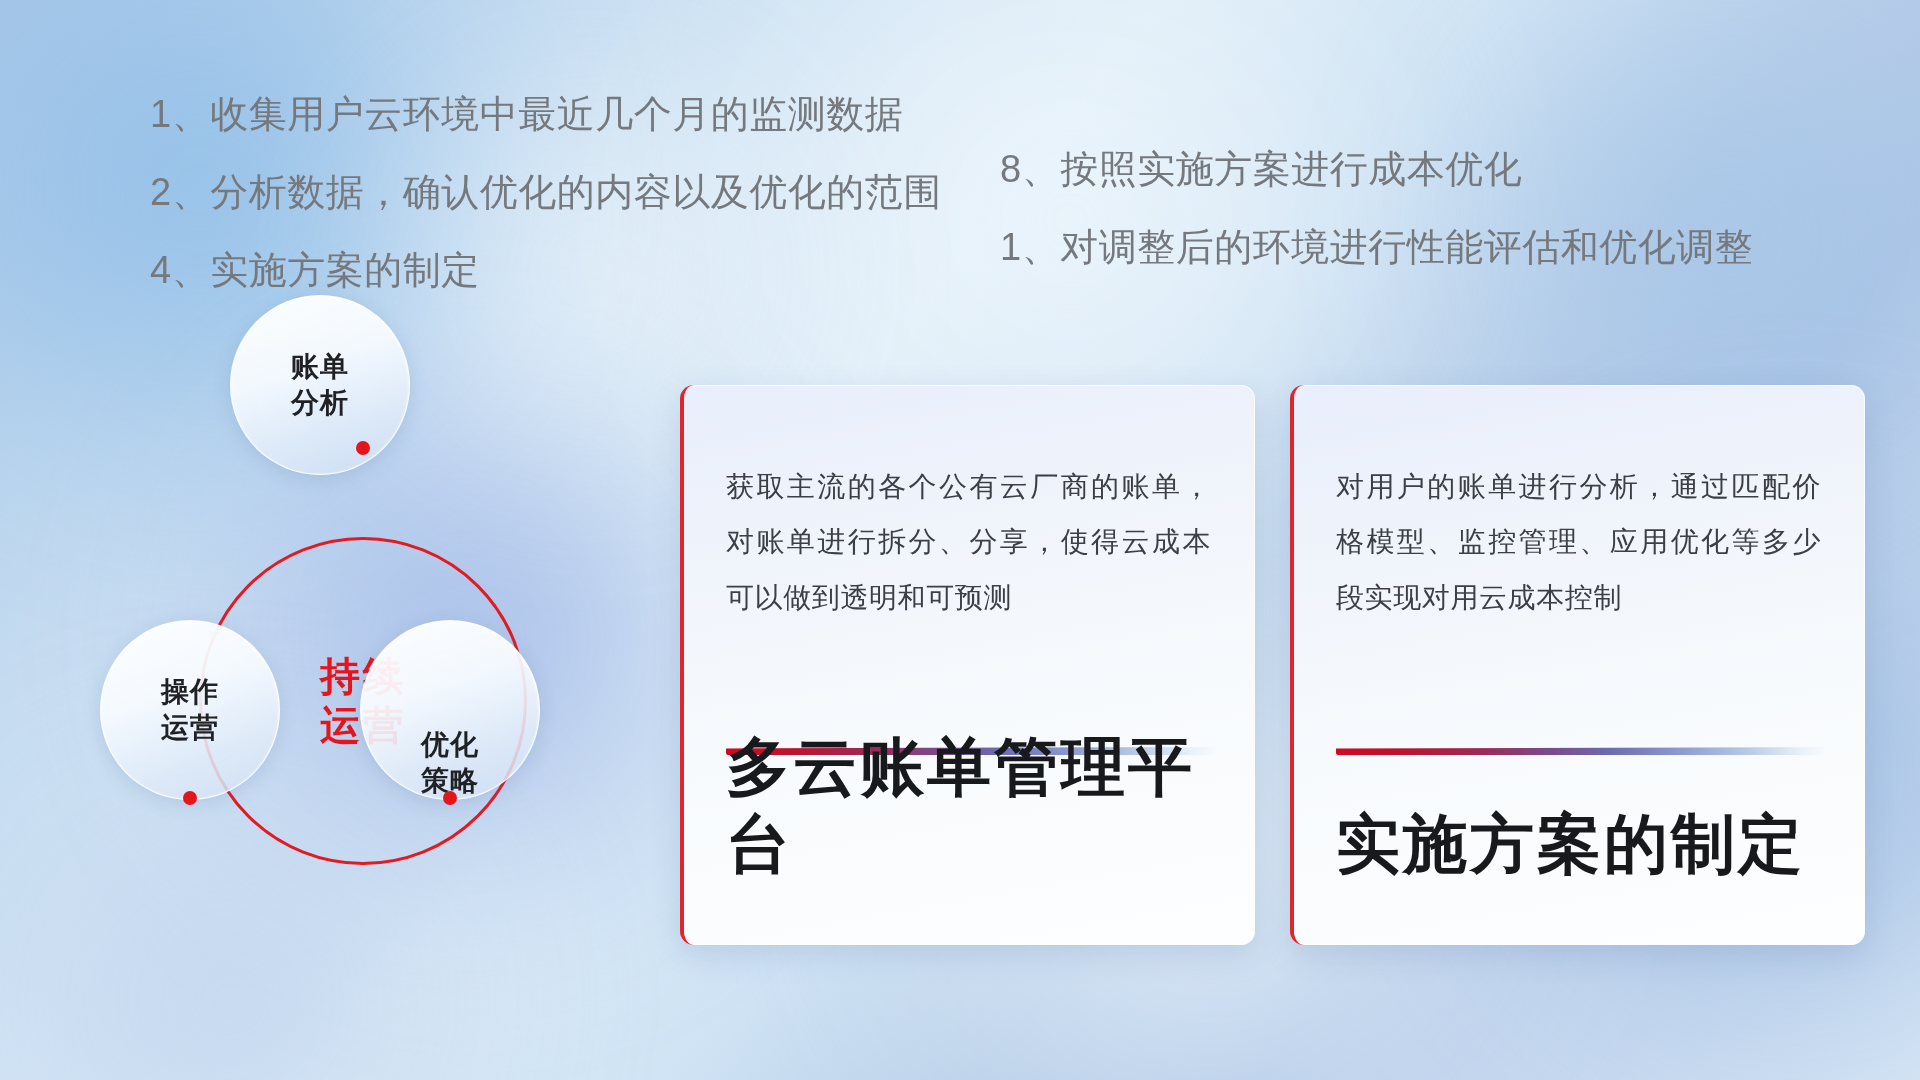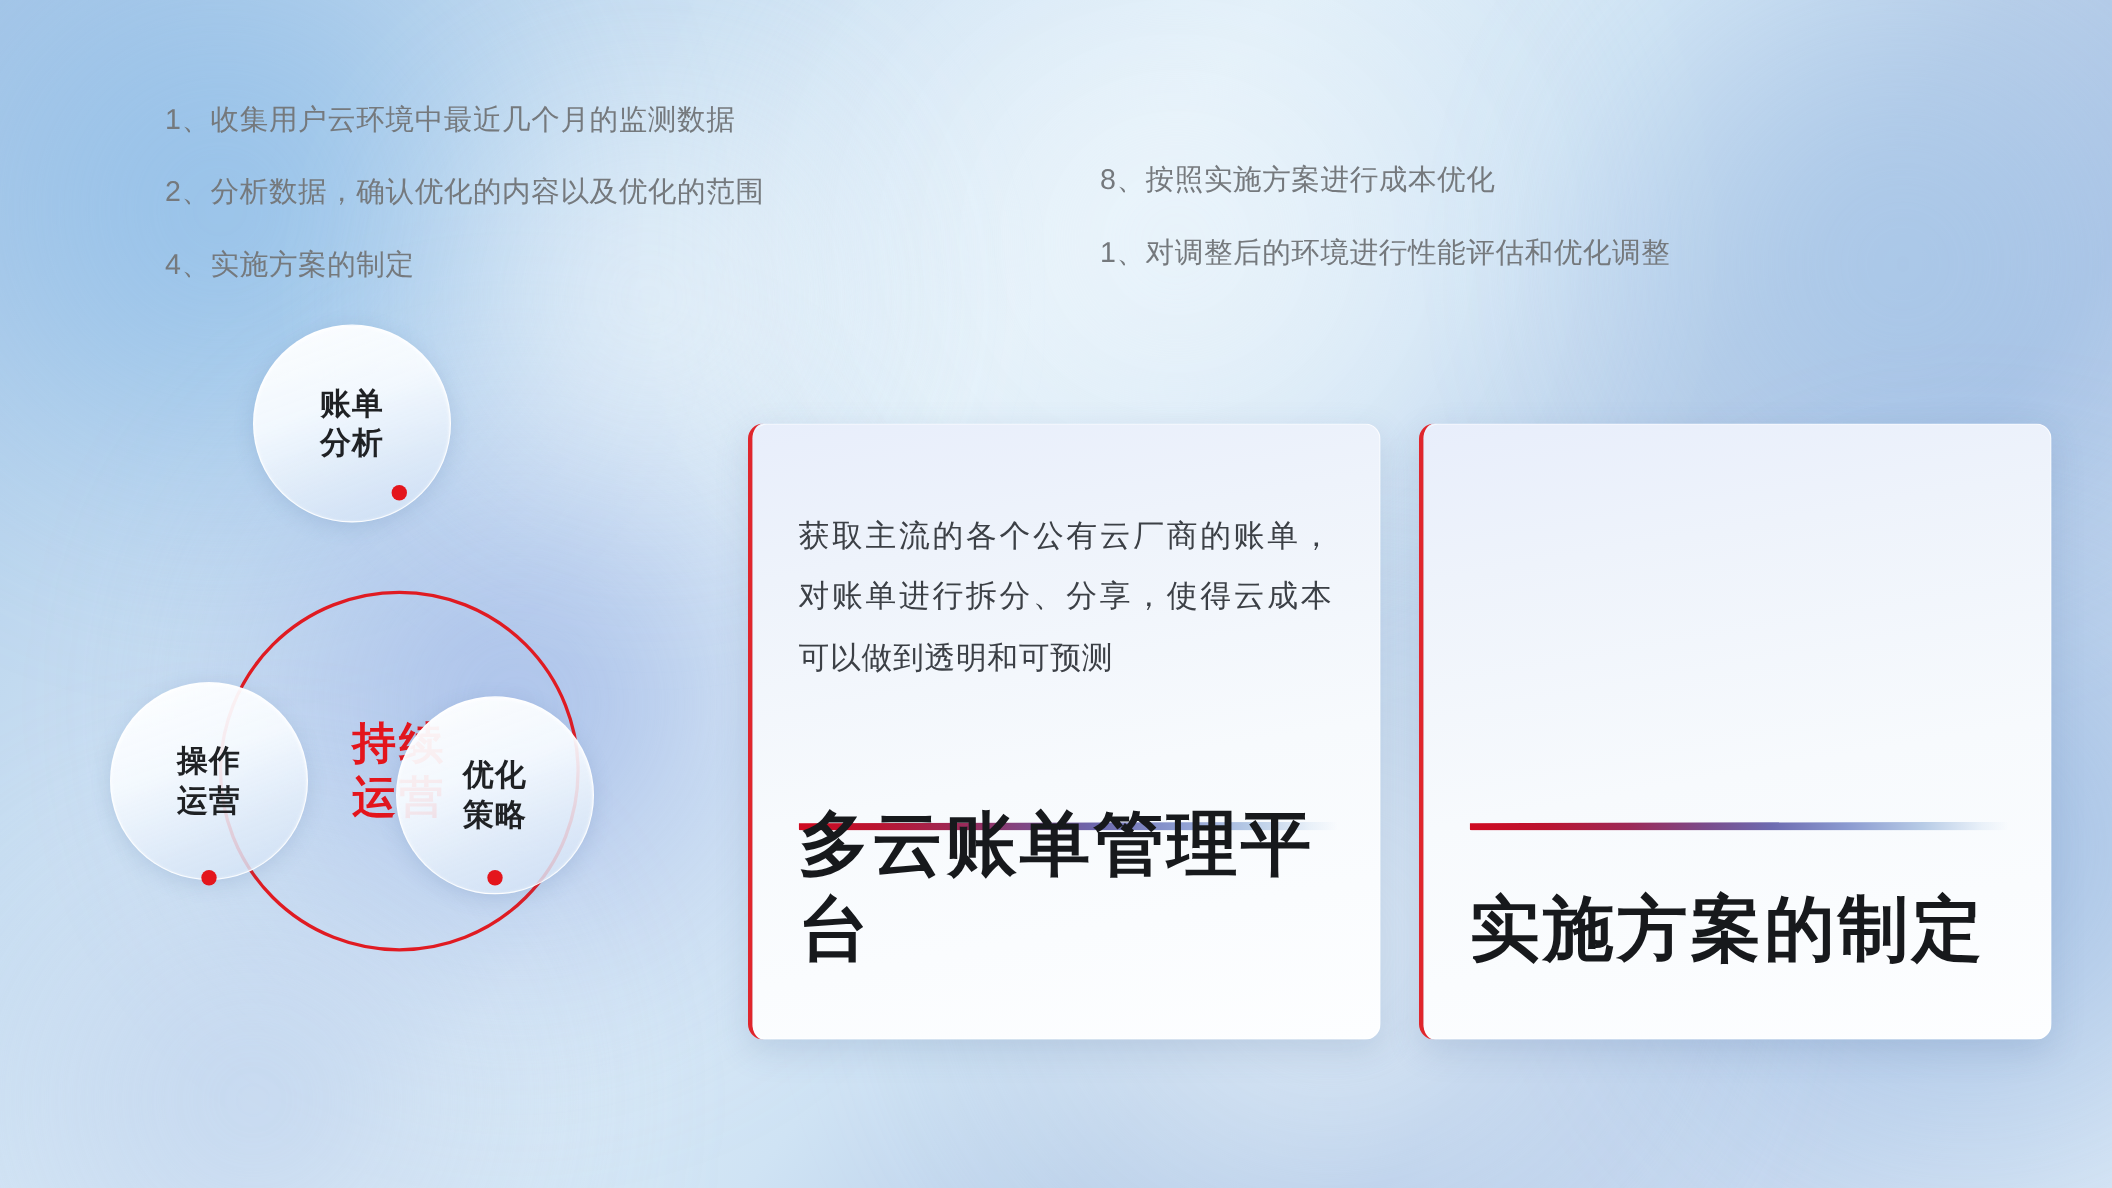--- a/index.html
+++ b/index.html
@@ -33,21 +33,21 @@
           background:radial-gradient(circle,#eaf4fb 0%, rgba(234,244,251,0) 72%); opacity:.85;}
   .blob7{ left:-120px; top:760px; width:700px; height:480px;
           background:radial-gradient(circle,#b9cdeb 0%, rgba(185,205,235,0) 72%); opacity:.8;}
   .blob8{ left:330px; top:60px; width:520px; height:420px;
           background:radial-gradient(circle,#f3f9fd 0%, rgba(243,249,253,0) 70%); opacity:.7;}
 
   
   #steps-left  { position:absolute; left:150px; top:95px;  width:720px; }
   #steps-right { position:absolute; left:1000px; top:150px; width:760px; }
   .step{
-    font-size:26px; line-height:1.0; color:#75797d;
+    font-size:38px; line-height:1.0; color:#75797d;
     letter-spacing:.5px; white-space:nowrap; margin-bottom:40px;
   }
   #steps-right .step{ margin-bottom:40px; }
 
   
   #divider{
     position:absolute; left:100px; top:316px; width:1640px; height:9px;
   }
   #divider .bar{
     position:absolute; left:0; top:0; width:100%; height:100%;
@@ -77,21 +77,21 @@
     box-shadow:0 4px 18px rgba(80,110,160,.18), inset 0 1px 3px rgba(255,255,255,.9);
     display:flex; align-items:center; justify-content:center;
     text-align:center;
   }
   .bubble span{
     font-size:28px; font-weight:700; color:#1f2124; line-height:1.28;
     letter-spacing:1px;
   }
   .b-top  { left:135px; top:-60px; width:180px; height:180px; }
   .b-left { left:5px;   top:265px; width:180px; height:180px; }
-  .b-right{ left:265px; top:278px; width:180px; height:180px; }
+  .b-right{ left:265px; top:265px; width:180px; height:180px;align-items:flex-end; }
 
   .venn-center{
     position:absolute; left:104px; top:182px; width:328px; height:328px;
     display:flex; align-items:center; justify-content:center;
     pointer-events:none;
   }
   .venn-center span{
     font-size:40px; font-weight:800; color:#e4151c; line-height:1.22;
     text-align:center; letter-spacing:3px;
   }
@@ -205,15 +205,16 @@
   <div class="node n-right"></div>
 </div>
 
 <div class="card" id="card1">
   <div class="card-body">获取主流的各个公有云厂商的账单，对账单进行拆分、分享，使得云成本可以做到透明和可预测</div>
   <div class="card-rule"></div>
   <div class="card-title">多云账单管理平台</div>
 </div>
 
 <div class="card" id="card2">
+  <div class="card-body">对用户的账单进行分析，通过匹配价格模型、监控管理、应用优化等多少段实现对用云成本控制</div>
   <div class="card-rule"></div>
   <div class="card-title">实施方案的制定</div>
 </div>
 
 </body></html>

